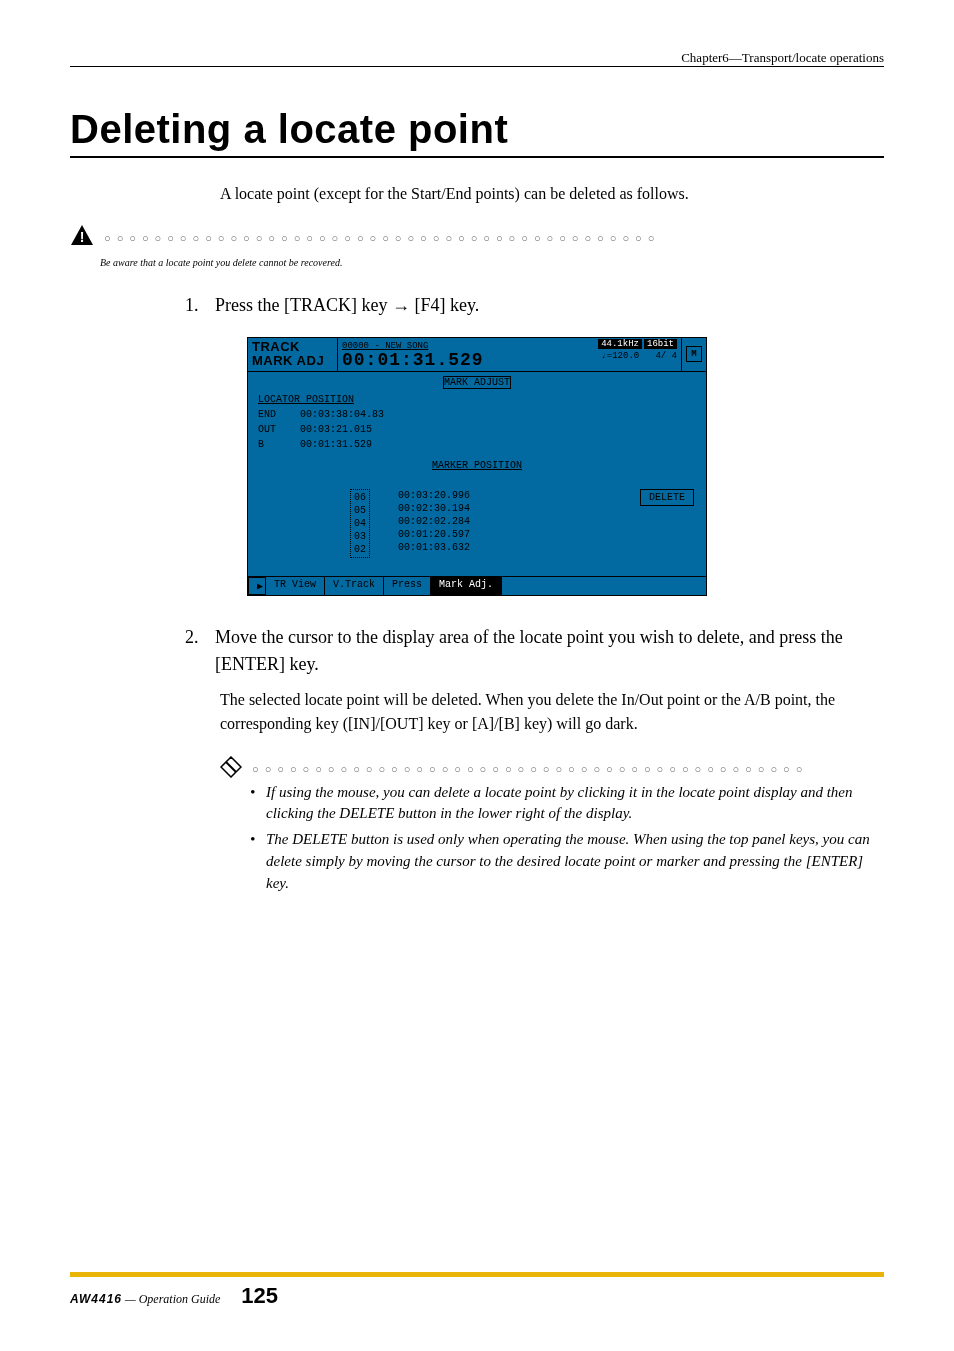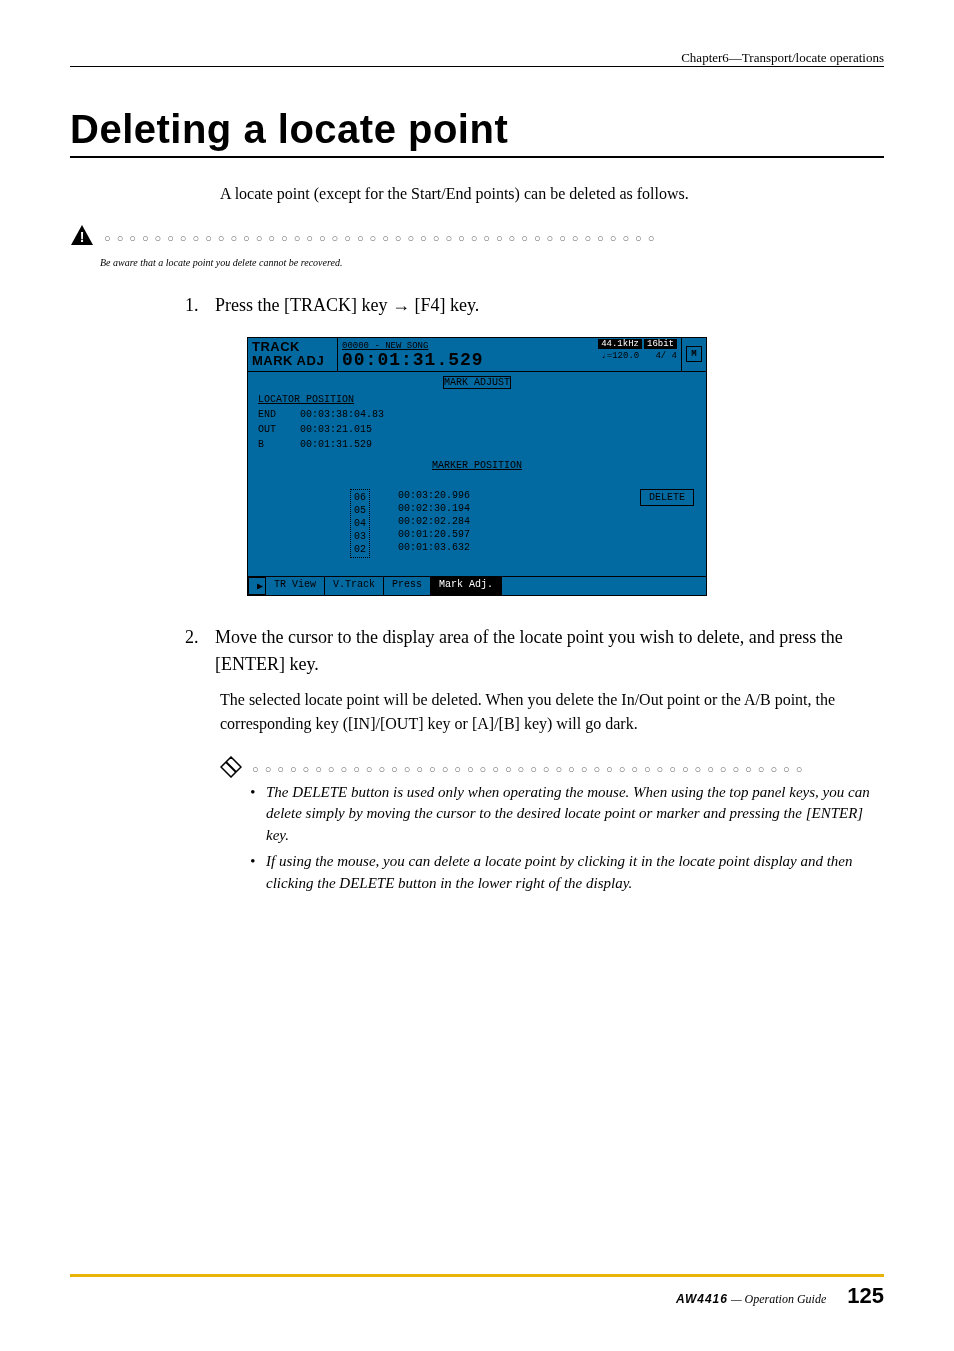--- a/index.html
+++ b/index.html
@@ -210,23 +210,23 @@
     border:1px solid #000;
     width:14px;
     text-align:center;
   }
   
   .footer {
     position: absolute;
     bottom: 42px;
     left: 70px;
     right: 70px;
-    border-top: 3px solid #eab308;
+    border-top: 5px solid #eab308;
     padding-top: 6px;
-    text-align: right;
+    text-align: left;
     font-size: 12px;
   }
   .footer .model {
     font-family: Arial, sans-serif;
     font-weight: bold;
     font-style: italic;
     letter-spacing: 1px;
   }
   .footer .guide { font-style: italic; }
   .footer .pagenum {
@@ -322,21 +322,21 @@
 <p class="step-desc">The selected locate point will be deleted. When you delete the In/Out point or the A/B point, the corresponding key ([IN]/[OUT] key or [A]/[B] key) will go dark.</p>
 
 <div class="tip-block">
   <span class="tri-icon">
     <svg width="22" height="22" viewBox="0 0 22 22">
         <polygon points="11,1 21,11 11,21 1,11" fill="none" stroke="#000" stroke-width="1.5"></polygon>
         <line x1="6" y1="6" x2="16" y2="16" stroke="#000" stroke-width="2"></line>
       </svg>
   </span><span class="dot-line">○○○○○○○○○○○○○○○○○○○○○○○○○○○○○○○○○○○○○○○○○○○○</span>
   <ul class="bullet-list">
+    <li>If using the mouse, you can delete a locate point by clicking it in the locate point display and then clicking the DELETE button in the lower right of the display.</li>
     <li>The DELETE button is used only when operating the mouse. When using the top panel keys, you can delete simply by moving the cursor to the desired locate point or marker and pressing the [ENTER] key.</li>
-    <li>If using the mouse, you can delete a locate point by clicking it in the locate point display and then clicking the DELETE button in the lower right of the display.</li>
   </ul>
 </div>
 
 <div class="footer">
   <span class="model">AW4416</span><span class="guide"> — Operation Guide</span>
   <span class="pagenum">125</span>
 </div>
 
 </body></html>

